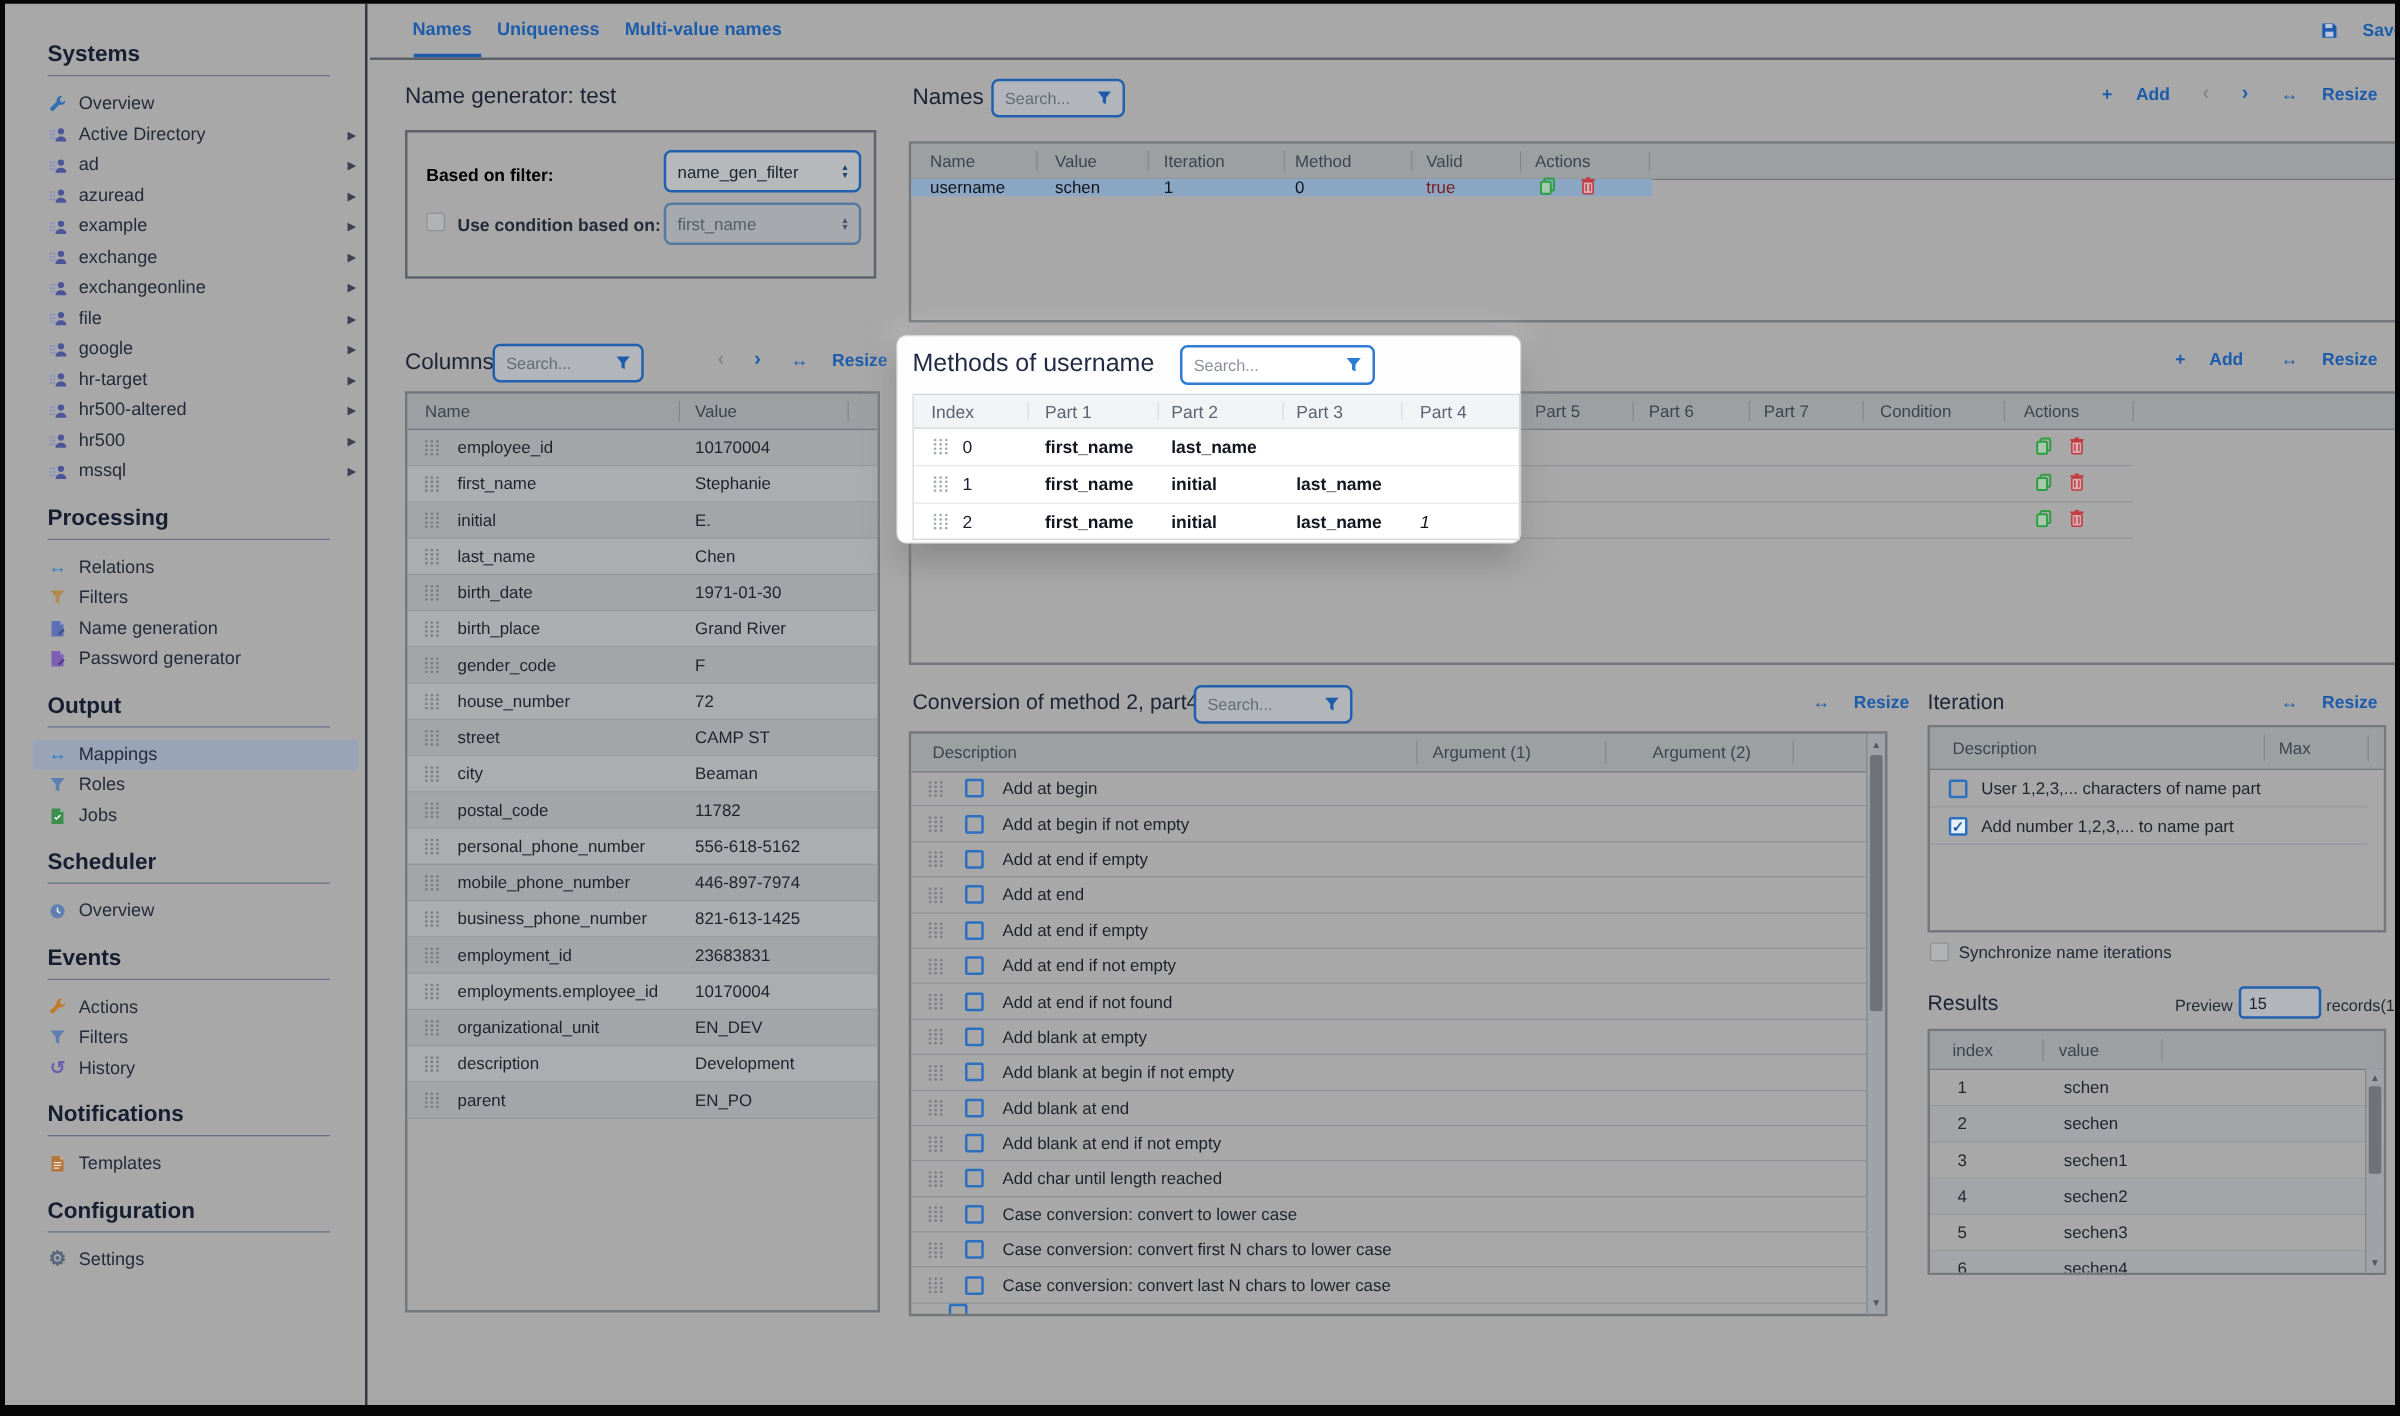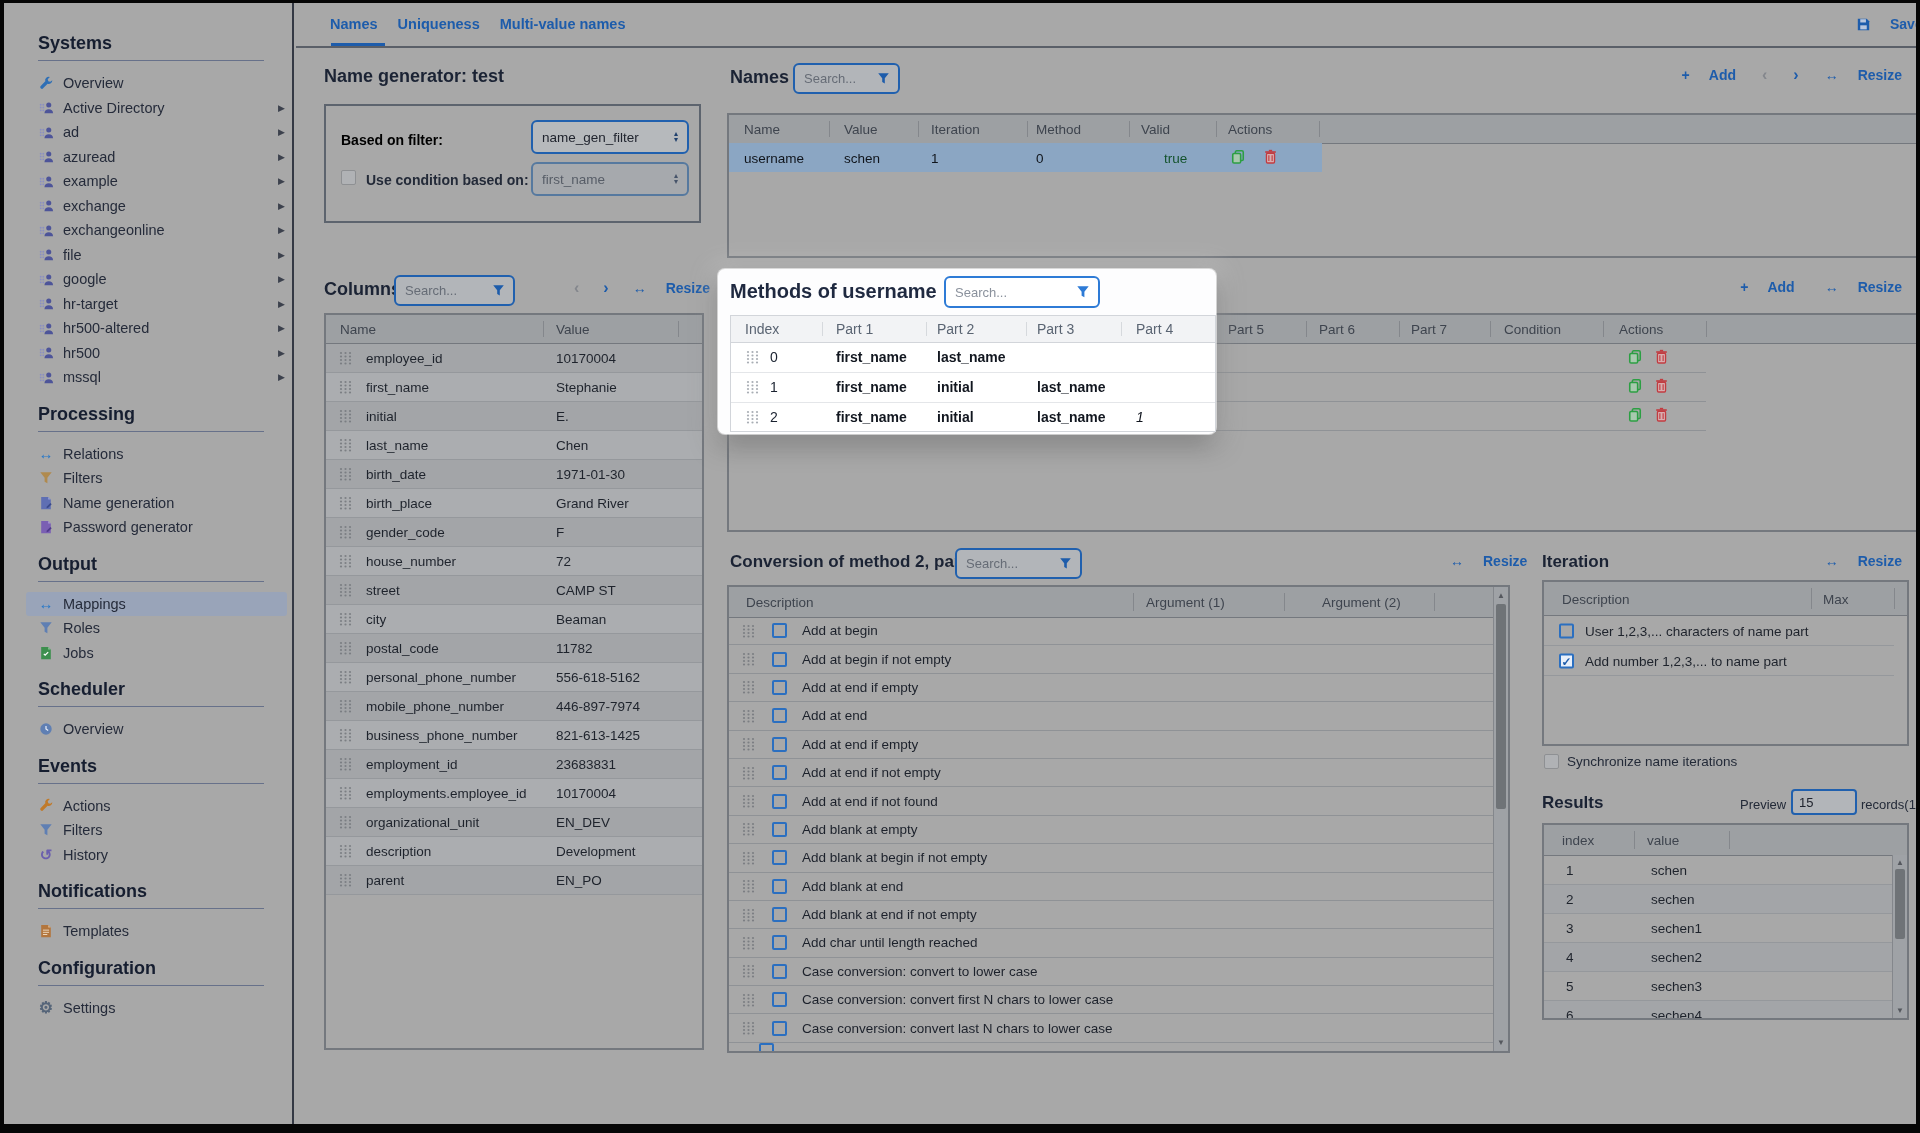--- a/index.html
+++ b/index.html
@@ -10,21 +10,21 @@
   
   .sidebar{position:absolute;left:0;top:0;bottom:0;width:290px;border-right:2px solid #343944;box-sizing:border-box;padding:16px 0 0 34px;}
   .sb-title{font-size:18px;font-weight:700;color:#161e30;margin:14px 0 6px 0;}
   .sb-rule{height:1px;background:#67718a;margin:0 28px 10px 0;}
   .sb-item{display:flex;align-items:center;gap:9px;height:24.5px;font-size:14.5px;color:#252b3a;position:relative;margin-right:5px;cursor:default;}
   .sb-item.sel{background:#99a4b9;border-radius:3px;margin-left:-12px;padding-left:12px;}
   .sb-arrow{position:absolute;right:2px;font-size:9px;color:#3c414d;}
   .ic{display:inline-flex;width:16px;height:16px;align-items:center;justify-content:center;flex:0 0 16px;}
   .glyph{font-size:15px;font-weight:700;line-height:1;}
   
-  .ptitle{font-size:18px;font-weight:700;color:#1b2334;text-align:right;}
+  .ptitle{font-size:18px;font-weight:400;color:#1b2334;text-align:right;}
   .ptitle.sm{font-size:17px;}
   .link{font-size:14px;color:#1d5cab;font-weight:600;display:inline-flex;align-items:center;gap:19px;cursor:pointer;}
   .link .sym{font-weight:700;}
   .link.grey{color:#84878d;}
   .searchbox{display:flex;align-items:center;justify-content:space-between;box-sizing:border-box;
              border:2px solid #2060ae;border-radius:6px;background:#b2b5b9;padding:0 7px 0 9px;}
   .searchbox .ph{font-size:13px;color:#666c76;}
   .searchbox.bright{background:#ffffff;border-color:#2e7bd6;}
   .searchbox.bright .ph{color:#8a919c;}
   .tbl{position:absolute;border:2px solid #74787e;box-sizing:border-box;background:transparent;overflow:hidden;}
@@ -49,21 +49,21 @@
   .spot .ptitle{color:#1f2940;font-size:20px;}
   .spot-tbl{position:absolute;border:1px solid #d2d5da;box-sizing:border-box;background:#fff;overflow:hidden;}
   .spot-tbl .thead{background:#f2f3f5;border-bottom:1px solid #d2d5da;}
   .spot-tbl .th{color:#5a6472;font-size:14px;}
   .spot-tbl .vsep{background:#d6d9dd;}
   .sp-row{position:absolute;left:0;right:0;height:30px;border-bottom:1px solid #e4e6e9;}
   .sp-row .cell{color:#1a2230;font-size:14px;}
   .sp-row .part{font-weight:700;color:#11161f;}
   .ital{font-style:italic;font-weight:400 !important;font-size:13.5px;}
   
-  .names-row{position:absolute;left:0;top:28px;width:593px;height:29px;background:#8ba6c3;}
+  .names-row{position:absolute;left:0;top:28px;width:593px;height:14px;background:#8ba6c3;}
   .col-row{position:relative;height:28px;border-bottom:1px solid #95989c;}
   .col-row:nth-child(odd){background:#a3a5a8;}
   .col-row:nth-child(even){background:#abadb0;}
   .conv-row{position:relative;height:28.4px;box-sizing:border-box;border-bottom:1px solid #8f9296;display:flex;align-items:center;gap:0;}
   .conv-row .dots{margin-left:13px;}
   .conv-row .cb{margin-left:17px;}
   .conv-row .lbl{margin-left:15px;font-size:13.5px;color:#1c212b;}
   .iter-row{position:relative;height:29px;border-bottom:1px solid #95989c;width:350px;}
   .res-row{position:relative;height:28px;border-bottom:1px solid #95989c;width:367px;}
   .res-row:nth-child(even){background:#a3a5a8;}
@@ -494,21 +494,21 @@
       <span class="vsep" style="left:298px"></span>
         <span class="vsep" style="left:400px"></span>
       <span class="vsep" style="left:487px"></span>
         <span class="vsep" style="left:590px"></span>
     </div>
     <div class="names-row">
       <span class="cell" style="left:15px;color:#10151c">username</span>
       <span class="cell" style="left:115px;color:#10151c">schen</span>
       <span class="cell" style="left:202px;color:#10151c">1</span>
       <span class="cell" style="left:307px;color:#10151c">0</span>
-      <span class="cell" style="left:435px;color:#14532d">true</span>
+      <span class="cell" style="left:412px;color:#7f1d1d">true</span>
       <span class="cell" style="left:502px"><svg width="14" height="15" viewBox="0 0 16 16">
             <rect x="5" y="1.5" width="9" height="11" rx="1.5" fill="none" stroke="#2c9f43" stroke-width="1.8"></rect>
             <rect x="2" y="4.5" width="9" height="11" rx="1.5" fill="#a8c9ae" stroke="#2c9f43" stroke-width="1.8"></rect>
           </svg></span>
       <span class="cell" style="left:535px"><svg width="13" height="15" viewBox="0 0 16 18">
             <rect x="3" y="5" width="10" height="12" rx="1.5" fill="#d8aeb0" stroke="#c23b40" stroke-width="1.6"></rect>
             <rect x="1.5" y="2.5" width="13" height="2" fill="#c23b40"></rect>
             <rect x="6" y="0.8" width="4" height="2" fill="#c23b40"></rect>
             <path stroke="#c23b40" stroke-width="1.4" d="M6 7.5v7M10 7.5v7"></path>
           </svg></span>

